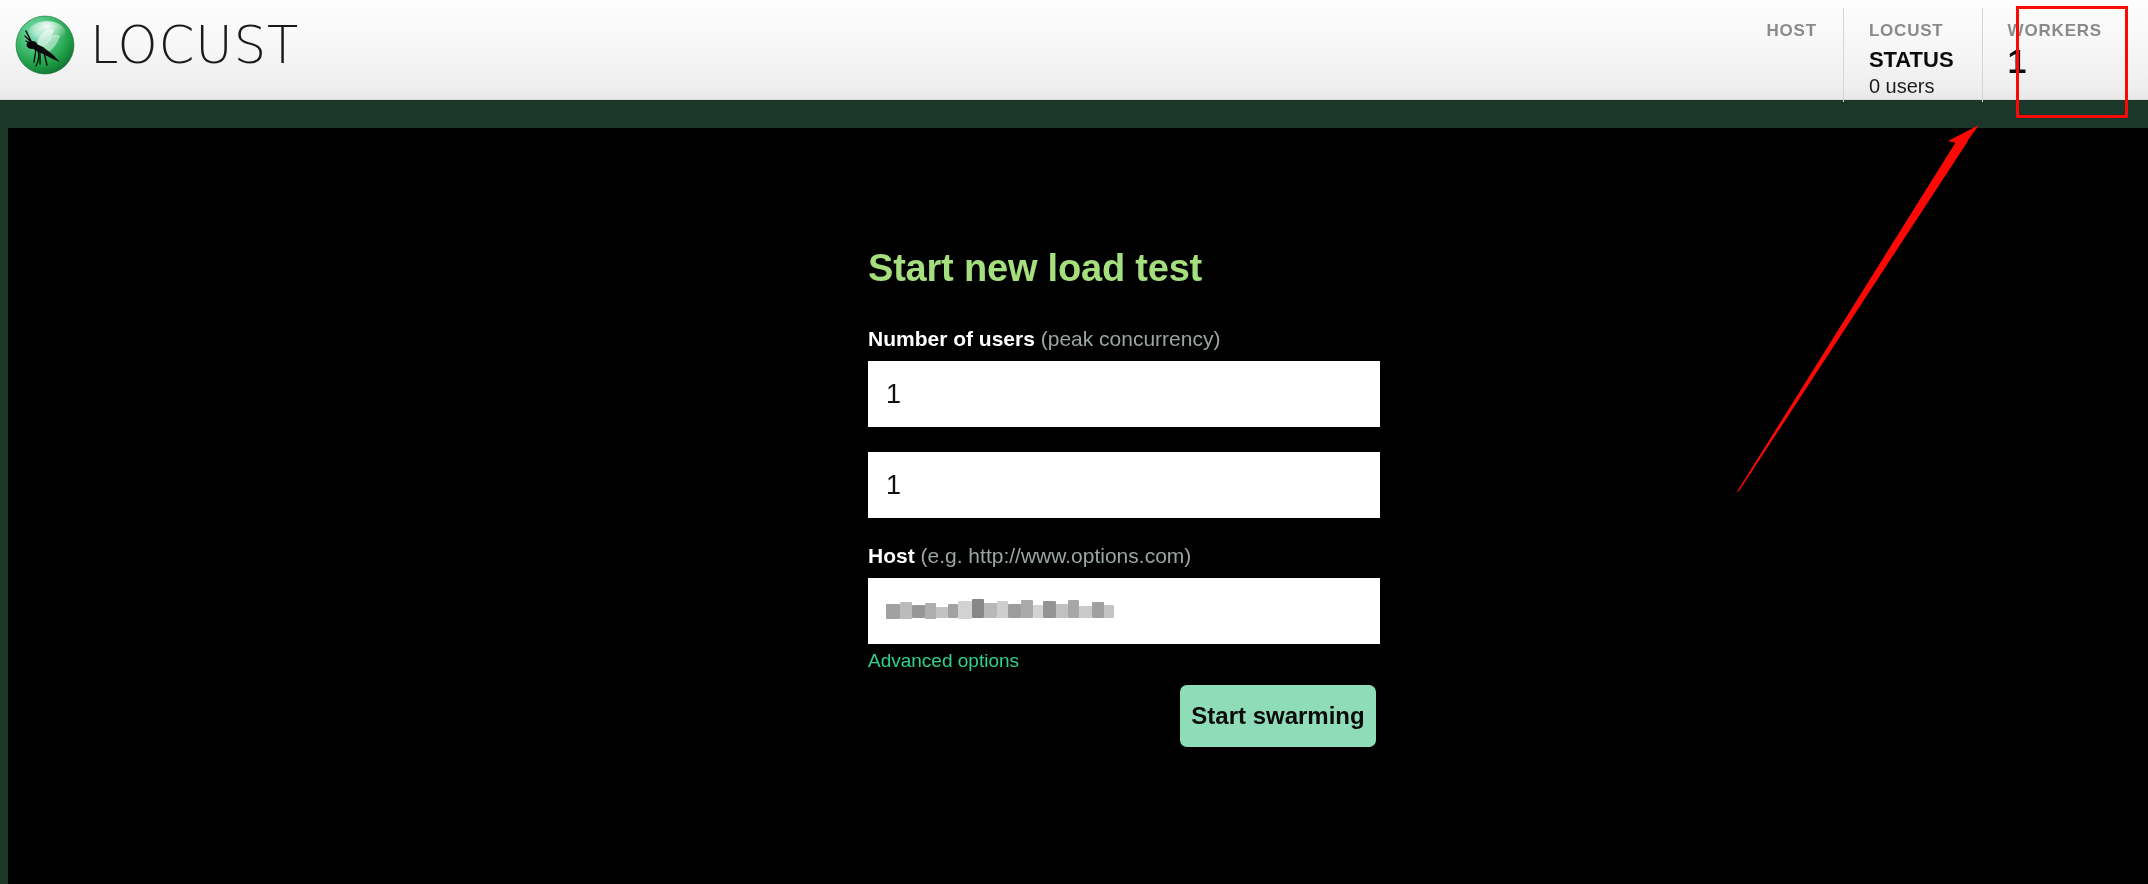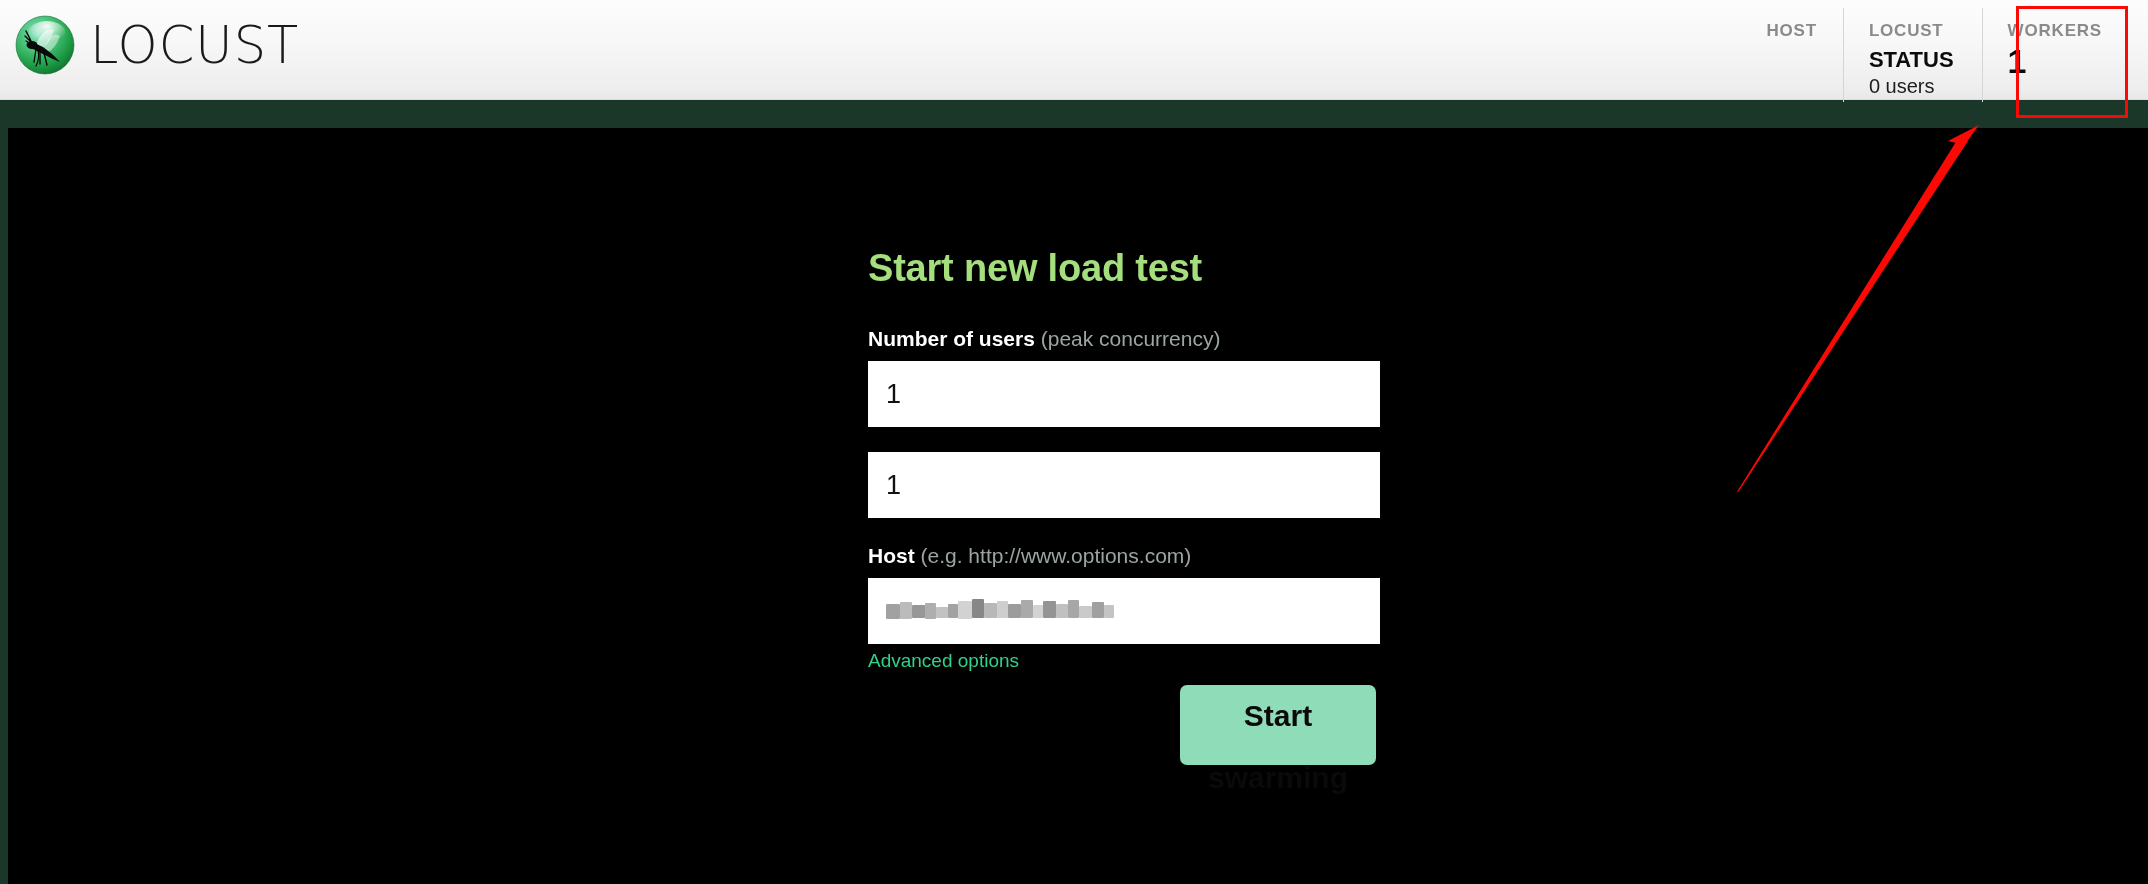--- a/index.html
+++ b/index.html
@@ -222,24 +222,24 @@
     padding-right: 4px;
   }
 
   .start-btn {
     display: inline-block;
     background: #8fdcb8;
     color: #0a0a0a;
     border: none;
     border-radius: 7px;
     font-family: "Liberation Sans", sans-serif;
-    font-size: 30px;
+    font-size: 24px;
     font-weight: bold;
     width: 196px;
-    height: 80px;
+    height: 62px;
     cursor: pointer;
     line-height: 62px;
     text-align: center;
     padding: 0;
   }
 
   
   .annotation-arrow {
     position: absolute;
     left: 0; top: 0;

